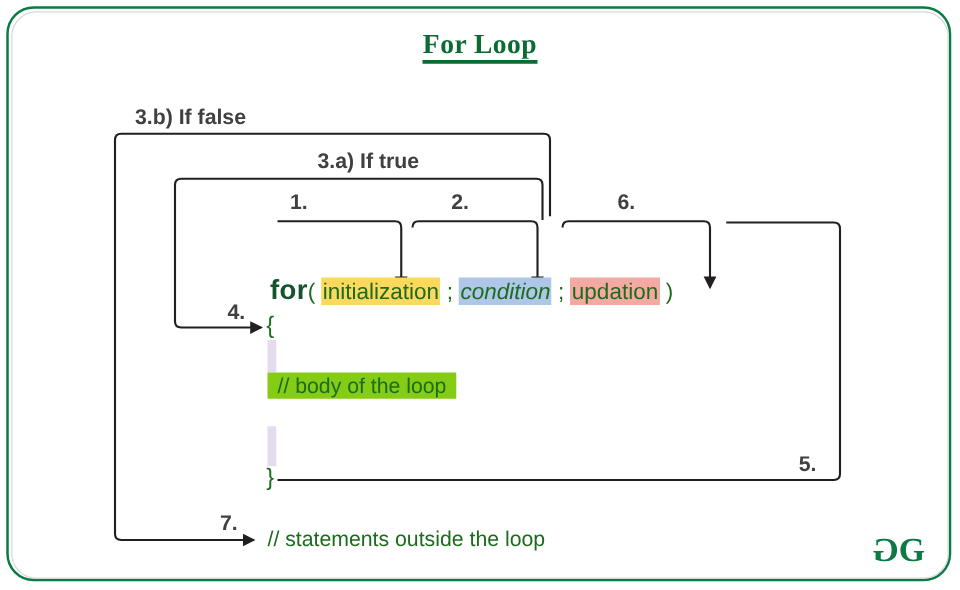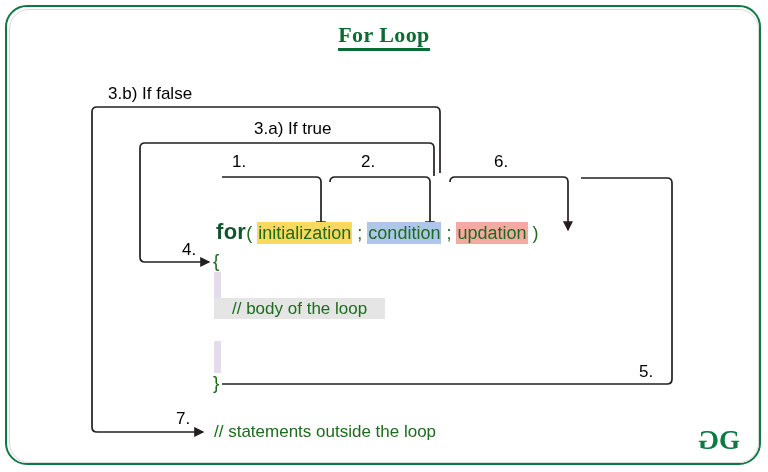--- a/index.html
+++ b/index.html
@@ -61,45 +61,45 @@
     position: absolute;
     left: 0;
     top: 0;
     width: 768px;
     height: 472px;
   }
 
   
   .step {
     position: absolute;
-    color: #000000;
-    font-weight: normal;
+    color: #404040;
+    font-weight: bold;
     font-size: 15.5px;
     white-space: nowrap;
   }
   .step.big { font-size: 17px; }
 
   
   .code {
     position: absolute;
     color: #1d6b1d;
     font-size: 17px;
     white-space: nowrap;
   }
   .code.line-for { font-size: 18px; }
   .kw {
     font-weight: bold;
     font-size: 22px;
     color: #14532d;
     letter-spacing: 0.3px;
   }
   .hl-init { background: #fbd95e; padding: 1px 1px; margin-top: 48px; }
-  .hl-cond { background: #aec6e8; padding: 1px 1px; }
+  .hl-cond { background: #aec6e8; padding: 1px 1px; font-style: italic; }
   .hl-upd  { background: #f4aaa3; padding: 1px 1px; }
-  .hl-body { background: #e5e5e5; padding: 1px 18px; }
+  .hl-body { background: #84cc16; padding: 1px 8px; }
 
   .gutter {
     position: absolute;
     width: 7px;
     background: #e4dced;
   }
 
   #logo {
     position: absolute;
     right: 28px;

